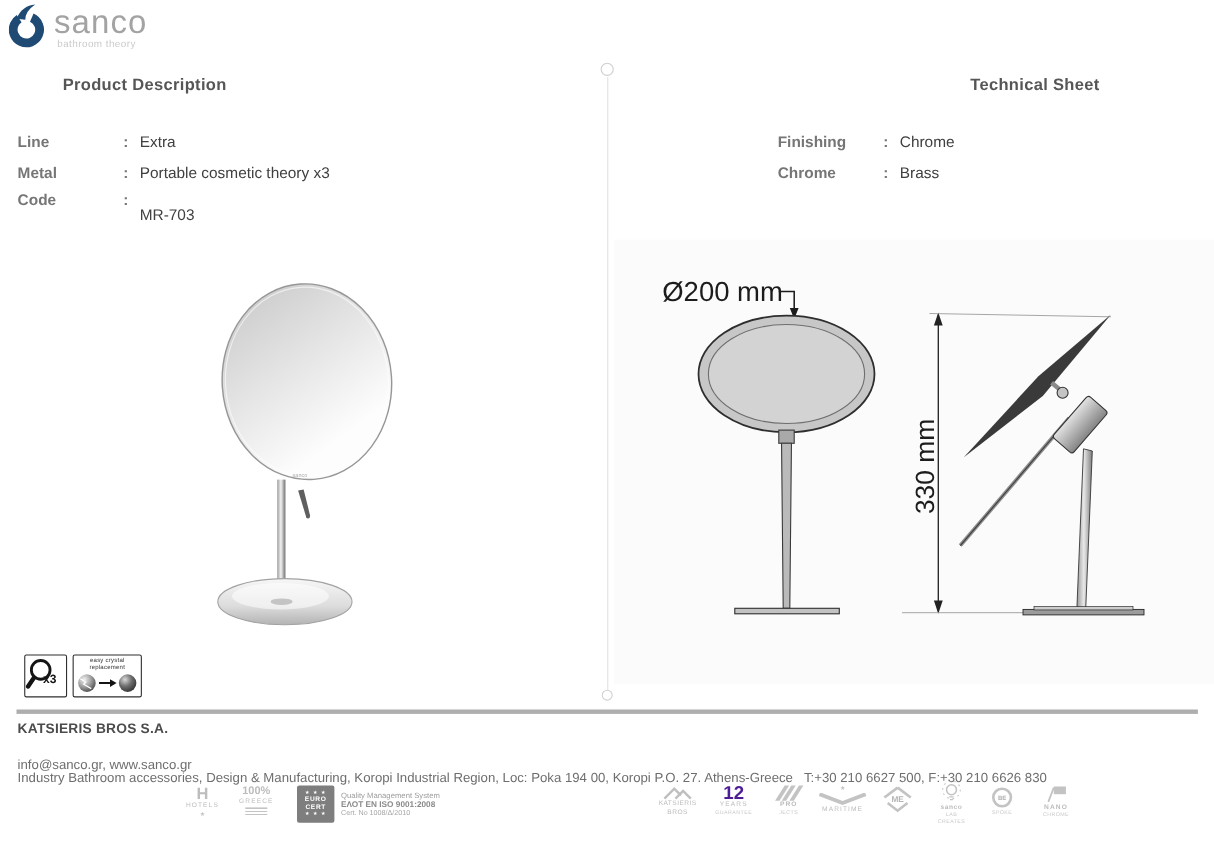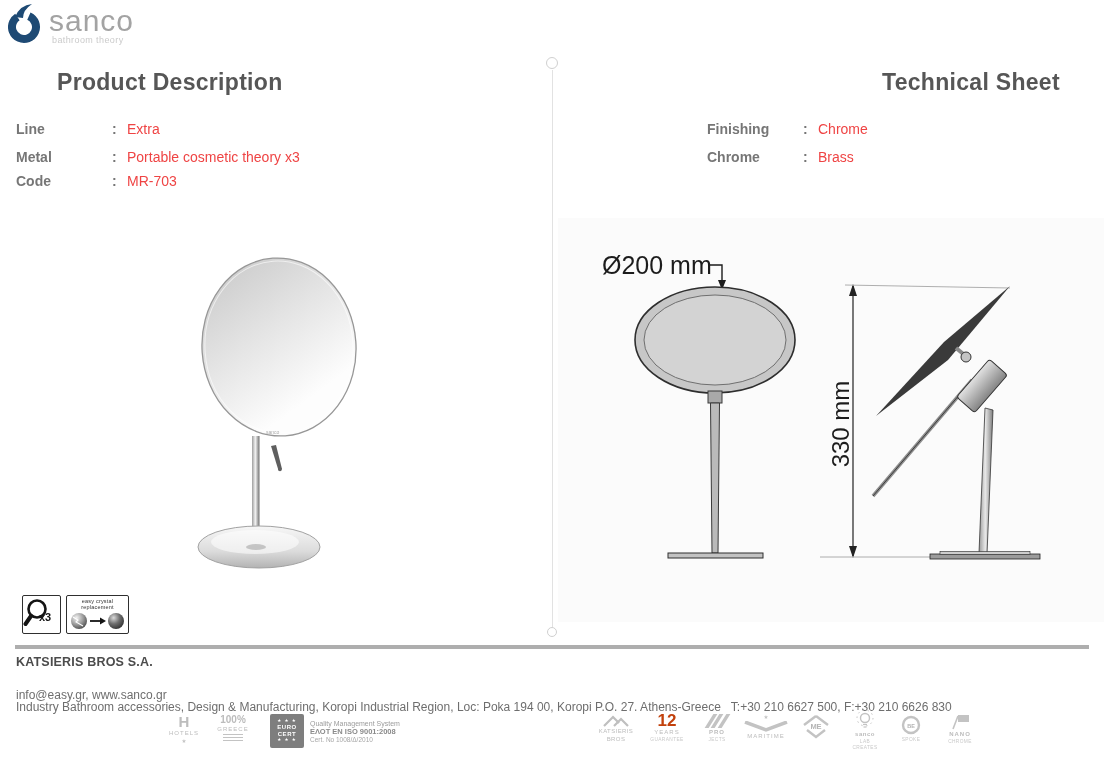--- a/index.html
+++ b/index.html
@@ -6,26 +6,26 @@
   html,body { background:#fff; }
   body { font-family: "Liberation Sans", sans-serif; }
   .page { position:relative; width:1104px; height:776px; background:#fff; overflow:hidden; }
   .abs { position:absolute; }
 
   
   .brand-text { position:absolute; left:49px; top:4px; font-size:30px; line-height:34px; color:#a3a3a3; letter-spacing:1px; }
   .brand-tag { position:absolute; left:52px; top:35px; font-size:9px; color:#cbcbcb; letter-spacing:.4px; }
 
   
-  .sec-title { position:absolute; top:69px; font-size:23px; font-weight:bold; color:#565656; letter-spacing:.3px; }
+  .sec-title { position:absolute; top:69px; font-size:15px; font-weight:bold; color:#565656; letter-spacing:.3px; }
 
   
   .f-label { position:absolute; font-size:14px; font-weight:bold; color:#767676; }
   .f-sep   { position:absolute; font-size:14px; font-weight:bold; color:#767676; }
-  .f-value { position:absolute; font-size:14px; color:#ef4444; }
+  .f-value { position:absolute; font-size:14px; color:#404040; }
 
   
   .tech-panel { position:absolute; left:558px; top:218px; width:546px; height:404px; background:#fbfbfb; }
 
   
   .vline { position:absolute; left:552px; top:70px; width:1px; height:557px; background:#e2e2e2; }
   .vcirc { position:absolute; border:1.5px solid #d0d0d0; background:#fff; border-radius:50%; }
 
   
   .features { position:absolute; left:22px; top:595px; display:flex; gap:5px; }
@@ -51,21 +51,21 @@
   .g-flag { width:20px; height:8px; background:repeating-linear-gradient(#c3c3c3 0 1px, transparent 1px 3px); }
   .ec { position:absolute; top:4px; display:flex; gap:6px; align-items:center; }
   .ec-badge { width:34px; height:34px; background:#7e7e7e; border-radius:2px; color:#fff;
               display:flex; flex-direction:column; align-items:center; justify-content:center; line-height:1.1; flex:none; }
   .ec-t { font-size:6px; font-weight:bold; letter-spacing:.6px; }
   .ec-stars { font-size:4.5px; letter-spacing:1px; }
   .ec-text { text-align:left; white-space:nowrap; }
   .ec-l1 { font-size:7px; color:#9c9c9c; }
   .ec-l2 { font-size:7.5px; font-weight:bold; color:#8a8a8a; }
   .ec-l3 { font-size:6.5px; color:#a6a6a6; }
-  .y12 { font-size:17px; font-weight:bold; line-height:14px; color:#c2410c; }
+  .y12 { font-size:17px; font-weight:bold; line-height:14px; color:#4c1d95; }
   .pbars { display:flex; gap:2.5px; height:14px; }
   .pbars span { display:block; width:4px; height:14px; background:#c3c3c3; transform:skewX(-32deg); }
   .star-sm { font-size:5.5px; line-height:6px; color:#c3c3c3; }
 </style>
 </head>
 <body>
 
 <div class="page">
 
   <svg class="abs" style="left:8px;top:2px" width="34" height="44" viewBox="0 0 34 44">
@@ -81,21 +81,21 @@
   <span class="f-label" style="left:16px;top:121px">Line</span>
   <span class="f-sep" style="left:112px;top:121px">:</span>
   <span class="f-value" style="left:127px;top:121px">Extra</span>
 
   <span class="f-label" style="left:16px;top:149px">Metal</span>
   <span class="f-sep" style="left:112px;top:149px">:</span>
   <span class="f-value" style="left:127px;top:149px">Portable cosmetic theory x3</span>
 
   <span class="f-label" style="left:16px;top:173px">Code</span>
   <span class="f-sep" style="left:112px;top:173px">:</span>
-  <span class="f-value" style="left:127px;top:173px">MR-703</span>
+  <span class="f-value" style="left:127px;top:187px">MR-703</span>
 
   <span class="f-label" style="left:707px;top:121px">Finishing</span>
   <span class="f-sep" style="left:803px;top:121px">:</span>
   <span class="f-value" style="left:818px;top:121px">Chrome</span>
 
   <span class="f-label" style="left:707px;top:149px">Chrome</span>
   <span class="f-sep" style="left:803px;top:149px">:</span>
   <span class="f-value" style="left:818px;top:149px">Brass</span>
 
   <div class="vline"></div>
@@ -208,21 +208,21 @@
       <rect x="372" y="336" width="110" height="5" fill="#9b9b9b" stroke="#222" stroke-width="0.8"></rect>
       <rect x="382" y="333.5" width="90" height="3" fill="#cdcdcd" stroke="#222" stroke-width="0.6"></rect>
     </svg>
   </div>
 
   <div class="foot-bar"></div>
   <div class="foot-co">KATSIERIS BROS S.A.</div>
   <div class="foot-ln" style="top:700px">
     <span>Industry Bathroom accessories, Design &amp; Manufacturing, Koropi Industrial Region, Loc: Poka 194 00, Koropi P.O. 27. Athens-Greece</span><span class="foot-phone">T:+30 210 6627 500, F:+30 210 6626 830</span>
   </div>
-  <div class="foot-ln" style="top:688px">info@easy.gr, www.sanco.gr</div>
+  <div class="foot-ln" style="top:688px">info@sanco.gr, www.sanco.gr</div>
 
   <div class="badges">
 
     <div class="cert" style="left:166px;width:36px">
       <div class="h-glyph">H</div>
       <div class="c-label">HOTELS</div>
       <div class="star-sm">★</div>
     </div>
 
     <div class="cert" style="left:210px;width:46px">

